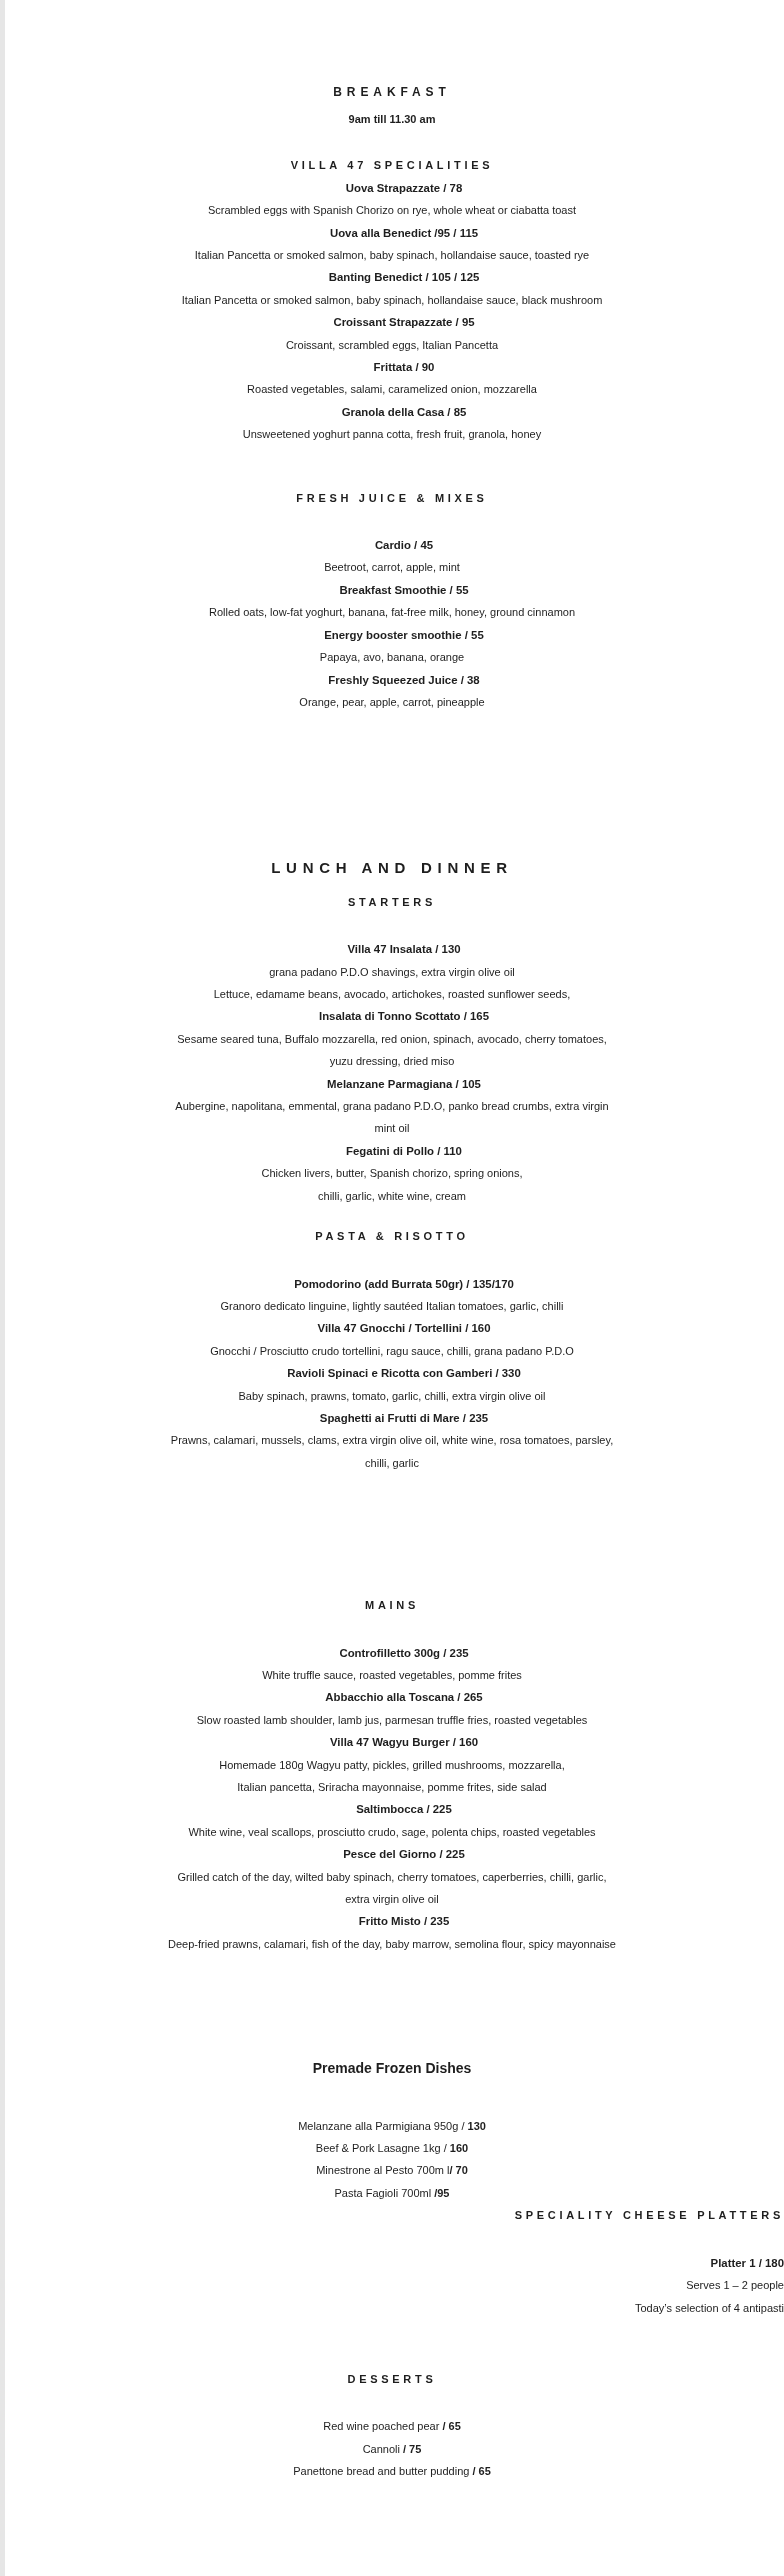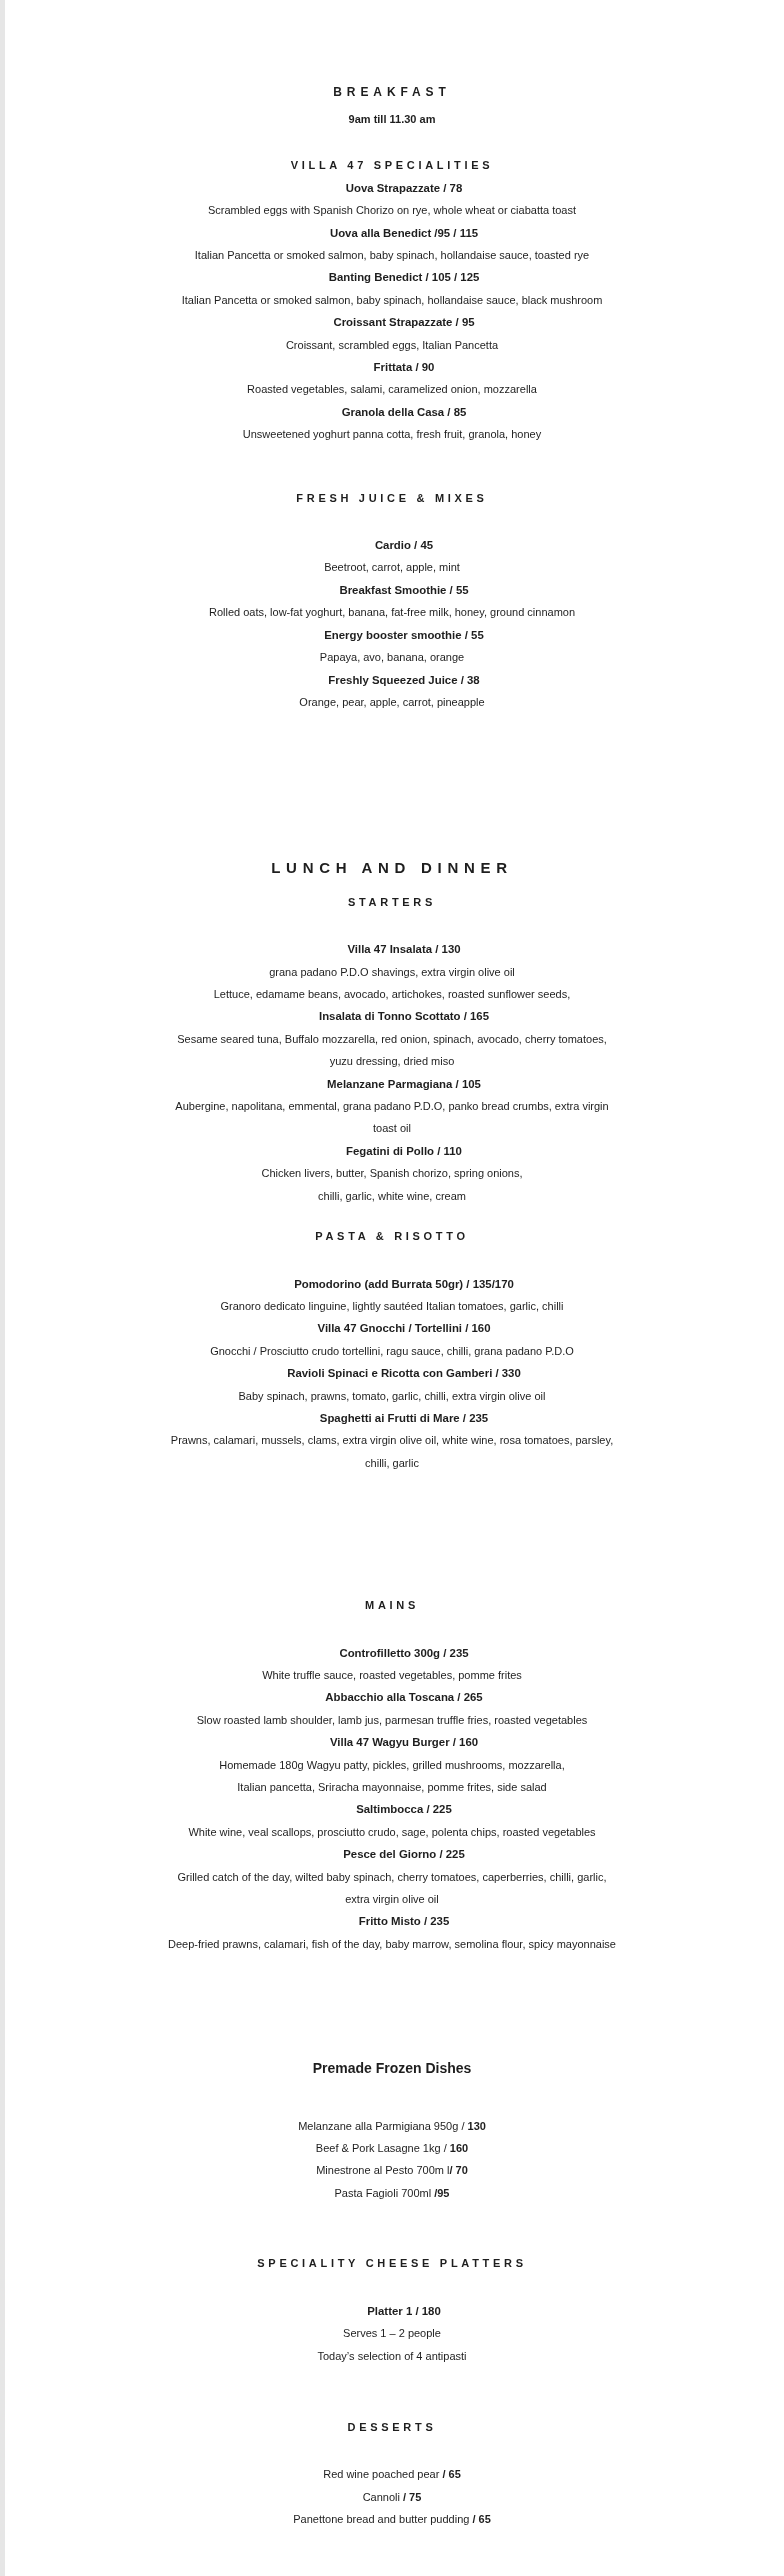--- a/index.html
+++ b/index.html
@@ -42,21 +42,21 @@
   .sub-villa-47-specialities .items{margin-top:0;}
   .sub-fresh-juice-mixes{margin-top:41px;}
   .sub-fresh-juice-mixes .items{}
   .section-lunch{margin-top:138px;}
   .sub-starters{margin-top:6.5px;}
   .sub-pasta-risotto{margin-top:18px;}
   .sub-mains{margin-top:120px;}
   .section-premade{margin-top:101px;}
   .premade-heading{font-size:14px;font-weight:bold;line-height:24.4px;}
   .section-premade .items{margin-top:34px;}
-  .section-cheese{margin-top:48px;}
+  .section-cheese{text-align:right;}
   .section-cheese .items{margin-top:25px;}
   .section-desserts{margin-top:49px;}
   .section-desserts .items{margin-top:25px;}
 </style>
 </head>
 <body>
 
 <div class="edge-strip"></div>
 <div class="content" id="menu-root">
     <section class="section section-breakfast">
@@ -124,21 +124,21 @@
             <div class="item-desc menu-line">Lettuce, edamame beans, avocado, artichokes, roasted sunflower seeds,</div>
           </div>
           <div class="menu-item">
             <div class="item-name menu-line">Insalata di Tonno Scottato / 165</div>
             <div class="item-desc menu-line">Sesame seared tuna, Buffalo mozzarella, red onion, spinach, avocado, cherry tomatoes,</div>
             <div class="item-desc menu-line">yuzu dressing, dried miso</div>
           </div>
           <div class="menu-item">
             <div class="item-name menu-line">Melanzane Parmagiana / 105</div>
             <div class="item-desc menu-line">Aubergine, napolitana, emmental, grana padano P.D.O, panko bread crumbs, extra virgin</div>
-            <div class="item-desc menu-line">toast oil</div>
+            <div class="item-desc menu-line">mint oil</div>
           </div>
           <div class="menu-item">
             <div class="item-name menu-line">Fegatini di Pollo / 110</div>
             <div class="item-desc menu-line">Chicken livers, butter, Spanish chorizo, spring onions,</div>
             <div class="item-desc menu-line">chilli, garlic, white wine, cream</div>
           </div>
         </div>
       </div>
       <div class="subsection sub-pasta-risotto">
         <h2 class="subsection-heading menu-line">PASTA &amp; RISOTTO</h2>

